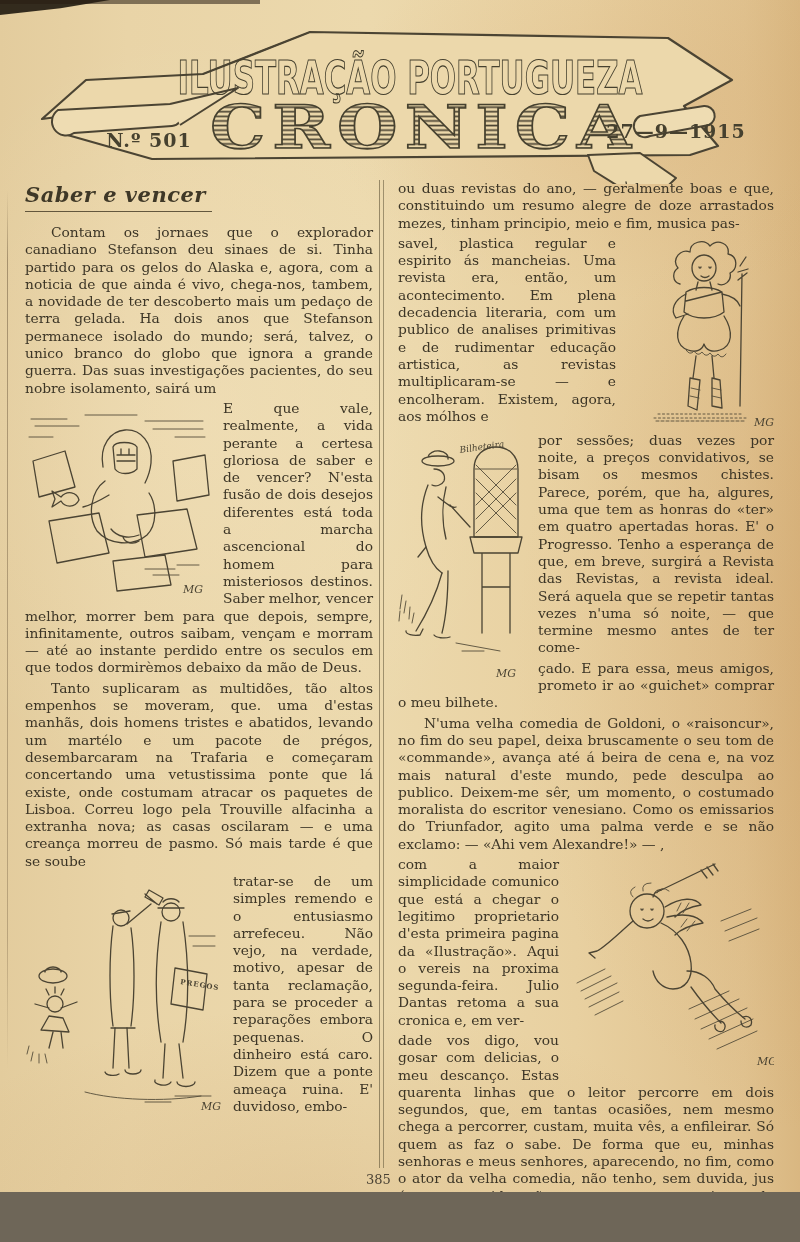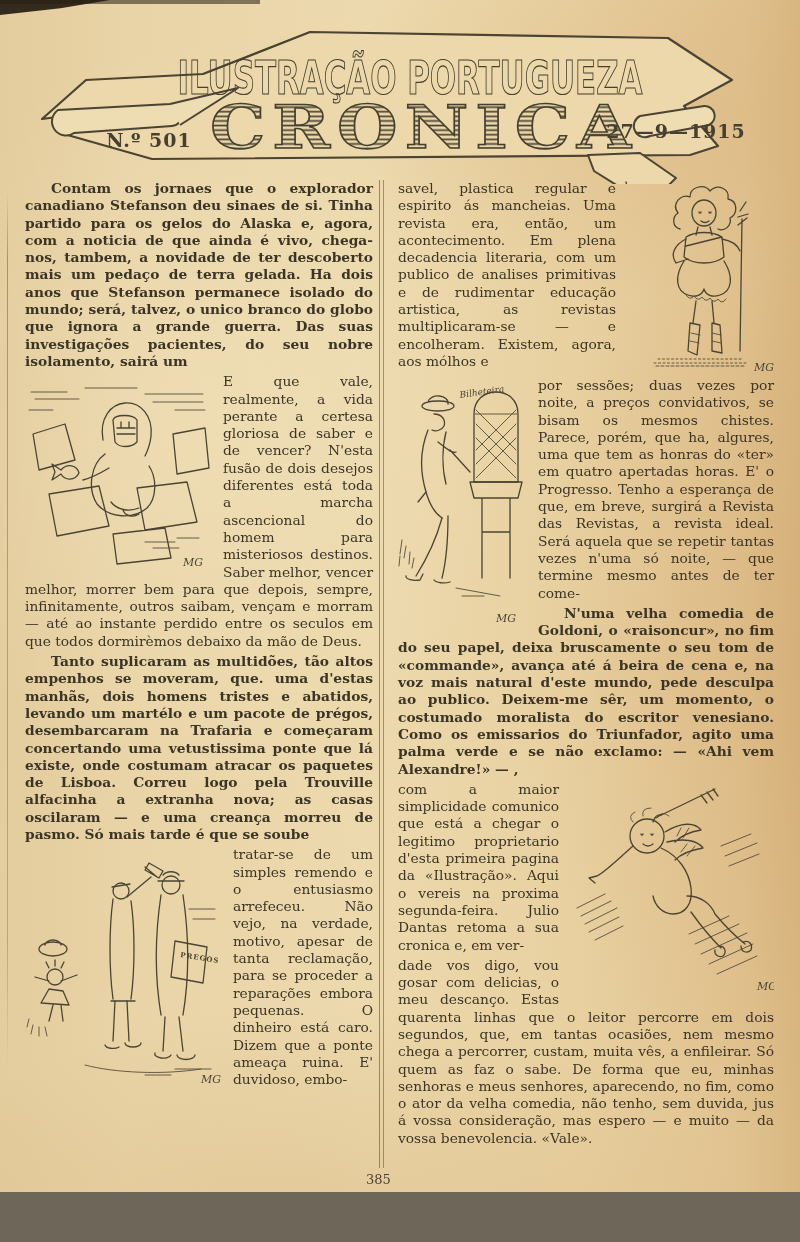--- a/index.html
+++ b/index.html
@@ -22,21 +22,21 @@
 
   .masthead { position:absolute; top:22px; left:28px; }
 
   .columns { position:absolute; top:180px; left:25px; width:749px; display:flex; align-items:flex-start; }
   .col-left { width:348px; }
   .divider { width:3px; height:988px; margin-left:6px; margin-right:14px; flex:none;
     border-left:1px solid rgba(95,84,56,.6); border-right:1px solid rgba(95,84,56,.55); }
   .col-right { flex:1; min-width:0; }
 
   p.body { margin:0 0 3px 0; text-align:justify; font-size:13.8px; line-height:17.3px; }
-  .ind { text-indent:26px;font-weight:bold; }
+  .ind { text-indent:26px; }
   h2.head { clear:both; font-style:italic; font-weight:bold; font-size:21px;
     margin:16px 0 12px 0; letter-spacing:.5px; color:#3f3827; }
   h2.head.first { margin-top:2px; }
   h2.head span { display:inline-block; border-bottom:1.3px solid rgba(75,65,42,.85); padding:0 6px 4px 0; }
 
   .fl { float:left; margin:3px 10px 2px 0; }
   .fr { float:right; margin:3px 0 2px 10px; }
   .clr { clear:both; }
   .pagenum { position:absolute; left:366px; top:1172px; font-size:13px; color:#4a4234; }
 
@@ -75,20 +75,21 @@
     <text x="382" y="72" text-anchor="middle" font-family="DejaVu Sans, sans-serif" font-weight="bold" font-size="46" textLength="465" lengthAdjust="spacingAndGlyphs" fill="none" stroke="#46412f" stroke-width="1.15">ILUSTRAÇÃO PORTUGUEZA</text>
     <text x="396" y="126" text-anchor="middle" font-family="DejaVu Serif, serif" font-weight="bold" font-size="60" letter-spacing="6" textLength="428" lengthAdjust="spacingAndGlyphs" fill="url(#hstripes)" stroke="#46412f" stroke-width="1.5">CRONICA</text>
     <text x="121" y="125" text-anchor="middle" font-family="DejaVu Serif, serif" font-weight="bold" font-size="19" letter-spacing="1" fill="#46412f">N.º 501</text>
     <text x="648" y="116" text-anchor="middle" font-family="DejaVu Serif, serif" font-weight="bold" font-size="19" letter-spacing="1" fill="#46412f">27—9—1915</text>
   </svg>
 
   <div class="columns">
 
     <div class="col-left">
 
+      <h2 class="head first"><span>Saber e vencer</span></h2>
       <p class="body ind">Contam os jornaes que o explorador canadiano Stefanson deu sinaes de si. Tinha partido para os gelos do Alaska e, agora, com a noticia de que ainda é vivo, chega-nos, tambem, a novidade de ter descoberto mais um pedaço de terra gelada. Ha dois anos que Stefanson permanece isolado do mundo; será, talvez, o unico branco do globo que ignora a grande guerra. Das suas investigações pacientes, do seu nobre isolamento, sairá um</p>
 
       <div>
         <svg class="fl" width="188" height="196" viewBox="0 0 188 196">
           <path class="ink-thin" d="M6,16 h36 M10,23 h44 M60,12 h52 M120,18 h58 M128,26 h50 M4,34 h24 M150,34 h30"></path>
           <path class="ink" d="M8,58 L40,48 L50,84 L14,94 Z M148,58 L180,52 L184,92 L152,98 Z M24,118 L74,110 L84,150 L32,160 Z M112,112 L162,106 L172,146 L120,154 Z M88,158 L140,152 L146,182 L92,188 Z"></path>
           <path class="ink" d="M78,64 C74,42 86,28 100,27 C116,26 128,40 126,60 C125,70 122,76 120,80"></path>
           <path class="ink" d="M88,44 C90,38 108,38 112,44 L112,66 C106,72 94,72 90,66 Z M92,52 h18 M92,58 h18 M96,46 v5 M104,46 v5"></path>
           <path class="ink" d="M80,78 C66,88 62,112 72,128 C84,142 108,144 122,132 C132,122 132,102 124,90"></path>
           <path class="ink" d="M84,92 C74,98 66,102 58,104"></path>
@@ -125,20 +126,21 @@
         <p class="body">tratar-se de um simples remendo e o entusiasmo arrefeceu. Não vejo, na verdade, motivo, apesar de tanta reclamação, para se proceder a reparações embora pequenas. O dinheiro está caro. Dizem que a ponte ameaça ruina. E' duvidoso, embo-</p>
 
       </div>
 
     </div>
 
     <div class="divider"></div>
 
     <div class="col-right">
 
+      <p class="body">ou duas revistas do ano, — geralmente boas e que, constituindo um resumo alegre de doze arrastados mezes, tinham principio, meio e fim, musica pas-</p>
 
       <div>
         <svg class="fr" width="148" height="192" viewBox="0 0 148 192">
           <path class="ink" d="M52,30 c-7,-9 3,-20 12,-16 c0,-10 14,-14 20,-6 c8,-8 20,-2 18,8 c10,2 10,15 2,19 c2,8 -6,14 -12,11 M52,30 c-6,4 -6,14 2,16"></path>
           <path class="ink" d="M66,30 a12,13 0 1 0 24,0 a12,13 0 1 0 -24,0"></path>
           <path class="ink" d="M73,29 a1,1 0 1 0 2,0 M83,29 a1,1 0 1 0 2,0 M75,38 q4,3 8,0"></path>
           <path class="ink" d="M72,44 l-2,8 M84,44 l2,8"></path>
           <path class="ink" d="M60,54 C70,48 86,48 96,54 L98,74 C88,82 68,82 58,74 Z M60,63 l36,-9"></path>
           <path class="ink" d="M60,56 C48,62 44,72 50,80 L62,76"></path>
           <path class="ink" d="M96,56 C106,58 112,62 114,68"></path>
@@ -166,20 +168,21 @@
           <path class="ink" d="M30,50 C22,70 22,92 28,112 C32,126 38,134 44,138 M48,52 C44,68 44,88 48,104"></path>
           <path class="ink" d="M40,62 C48,68 54,74 58,72 M52,70 L72,92 M28,112 l-8,10"></path>
           <path class="ink" d="M44,138 C38,160 28,180 18,196 M50,136 C50,160 48,182 44,198"></path>
           <path class="ink" d="M8,196 a10,4 0 0 0 14,4 l3,-6 M36,200 a10,4 0 0 0 16,2"></path>
           <path class="ink-thin" d="M4,160 l-2,14 M8,166 l-2,12 M12,172 l-1,12 M2,176 l-1,10 M16,178 l-2,10"></path>
           <path class="ink-thin" d="M58,208 l44,8 M64,216 h22"></path>
           <text class="illus-label" x="98" y="242" font-size="11" font-style="italic">MG</text>
         </svg>
         <p class="body">por sessões; duas vezes por noite, a preços convidativos, se bisam os mesmos chistes. Parece, porém, que ha, algures, uma que tem as honras do «ter» em quatro apertadas horas. E' o Progresso. Tenho a esperança de que, em breve, surgirá a Revista das Revistas, a revista ideal. Será aquela que se repetir tantas vezes n'uma só noite, — que termine mesmo antes de ter come-</p>
       </div>
+      <p class="body">çado. E para essa, meus amigos, prometo ir ao «guichet» comprar o meu bilhete.</p>
 
       <p class="body ind">N'uma velha comedia de Goldoni, o «raisoncur», no fim do seu papel, deixa bruscamente o seu tom de «commande», avança até á beira de cena e, na voz mais natural d'este mundo, pede desculpa ao publico. Deixem-me sêr, um momento, o costumado moralista do escritor venesiano. Como os emissarios do Triunfador, agito uma palma verde e se não exclamo: — «Ahi vem Alexandre!» — ,</p>
 
       <div>
         <svg class="fr" width="205" height="212" viewBox="0 0 205 212">
           <path class="ink-thin" d="M8,124 l28,-14 M12,132 l30,-15 M16,140 l32,-16 M20,148 l30,-15 M26,156 l28,-14"></path>
           <path class="ink-thin" d="M120,150 l40,-18 M126,160 l44,-20 M132,170 l46,-21 M140,180 l44,-20 M148,190 l40,-18"></path>
           <path class="ink-thin" d="M152,62 l30,-12 M156,72 l32,-13 M160,82 l30,-12"></path>
           <path class="ink" d="M86,34 L146,5 M132,11 l6,8 M138,8 l6,8 M144,5 l5,7"></path>
           <circle class="ink" cx="78" cy="52" r="17"></circle>

